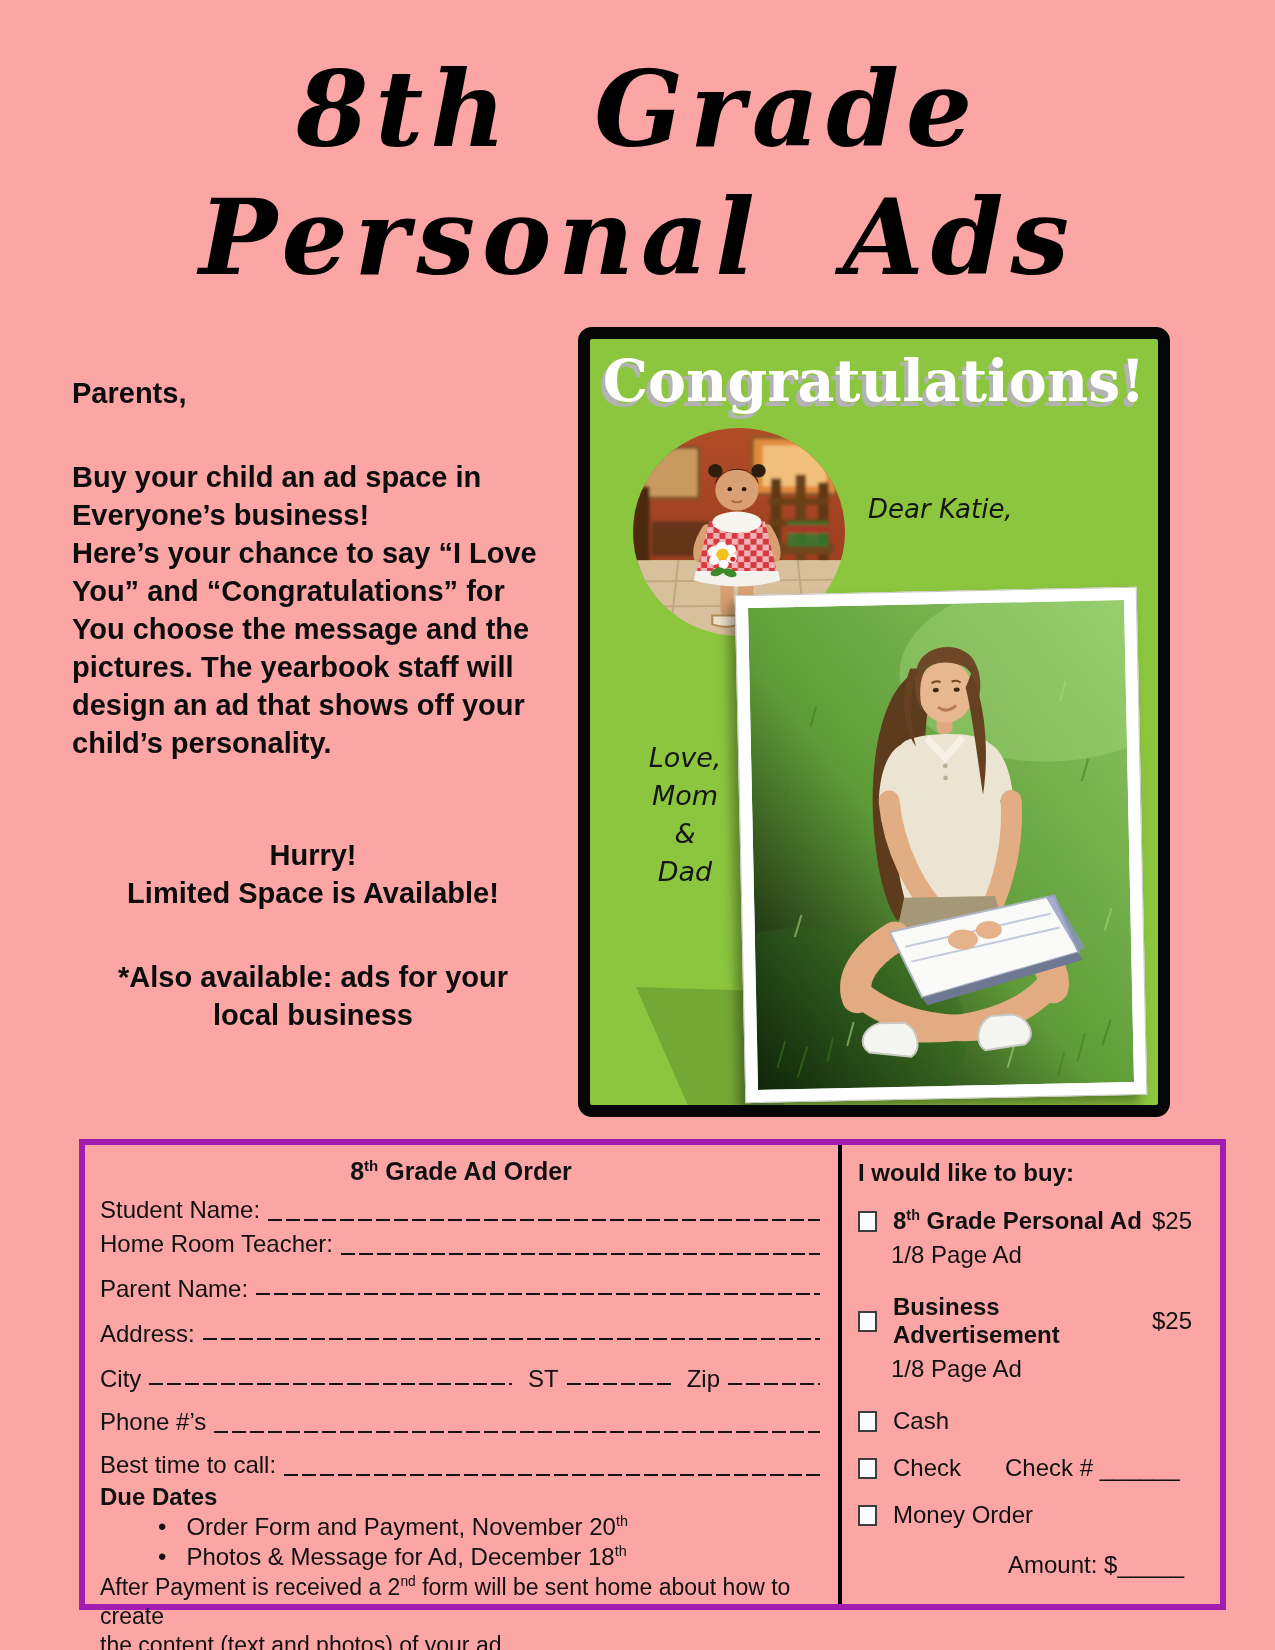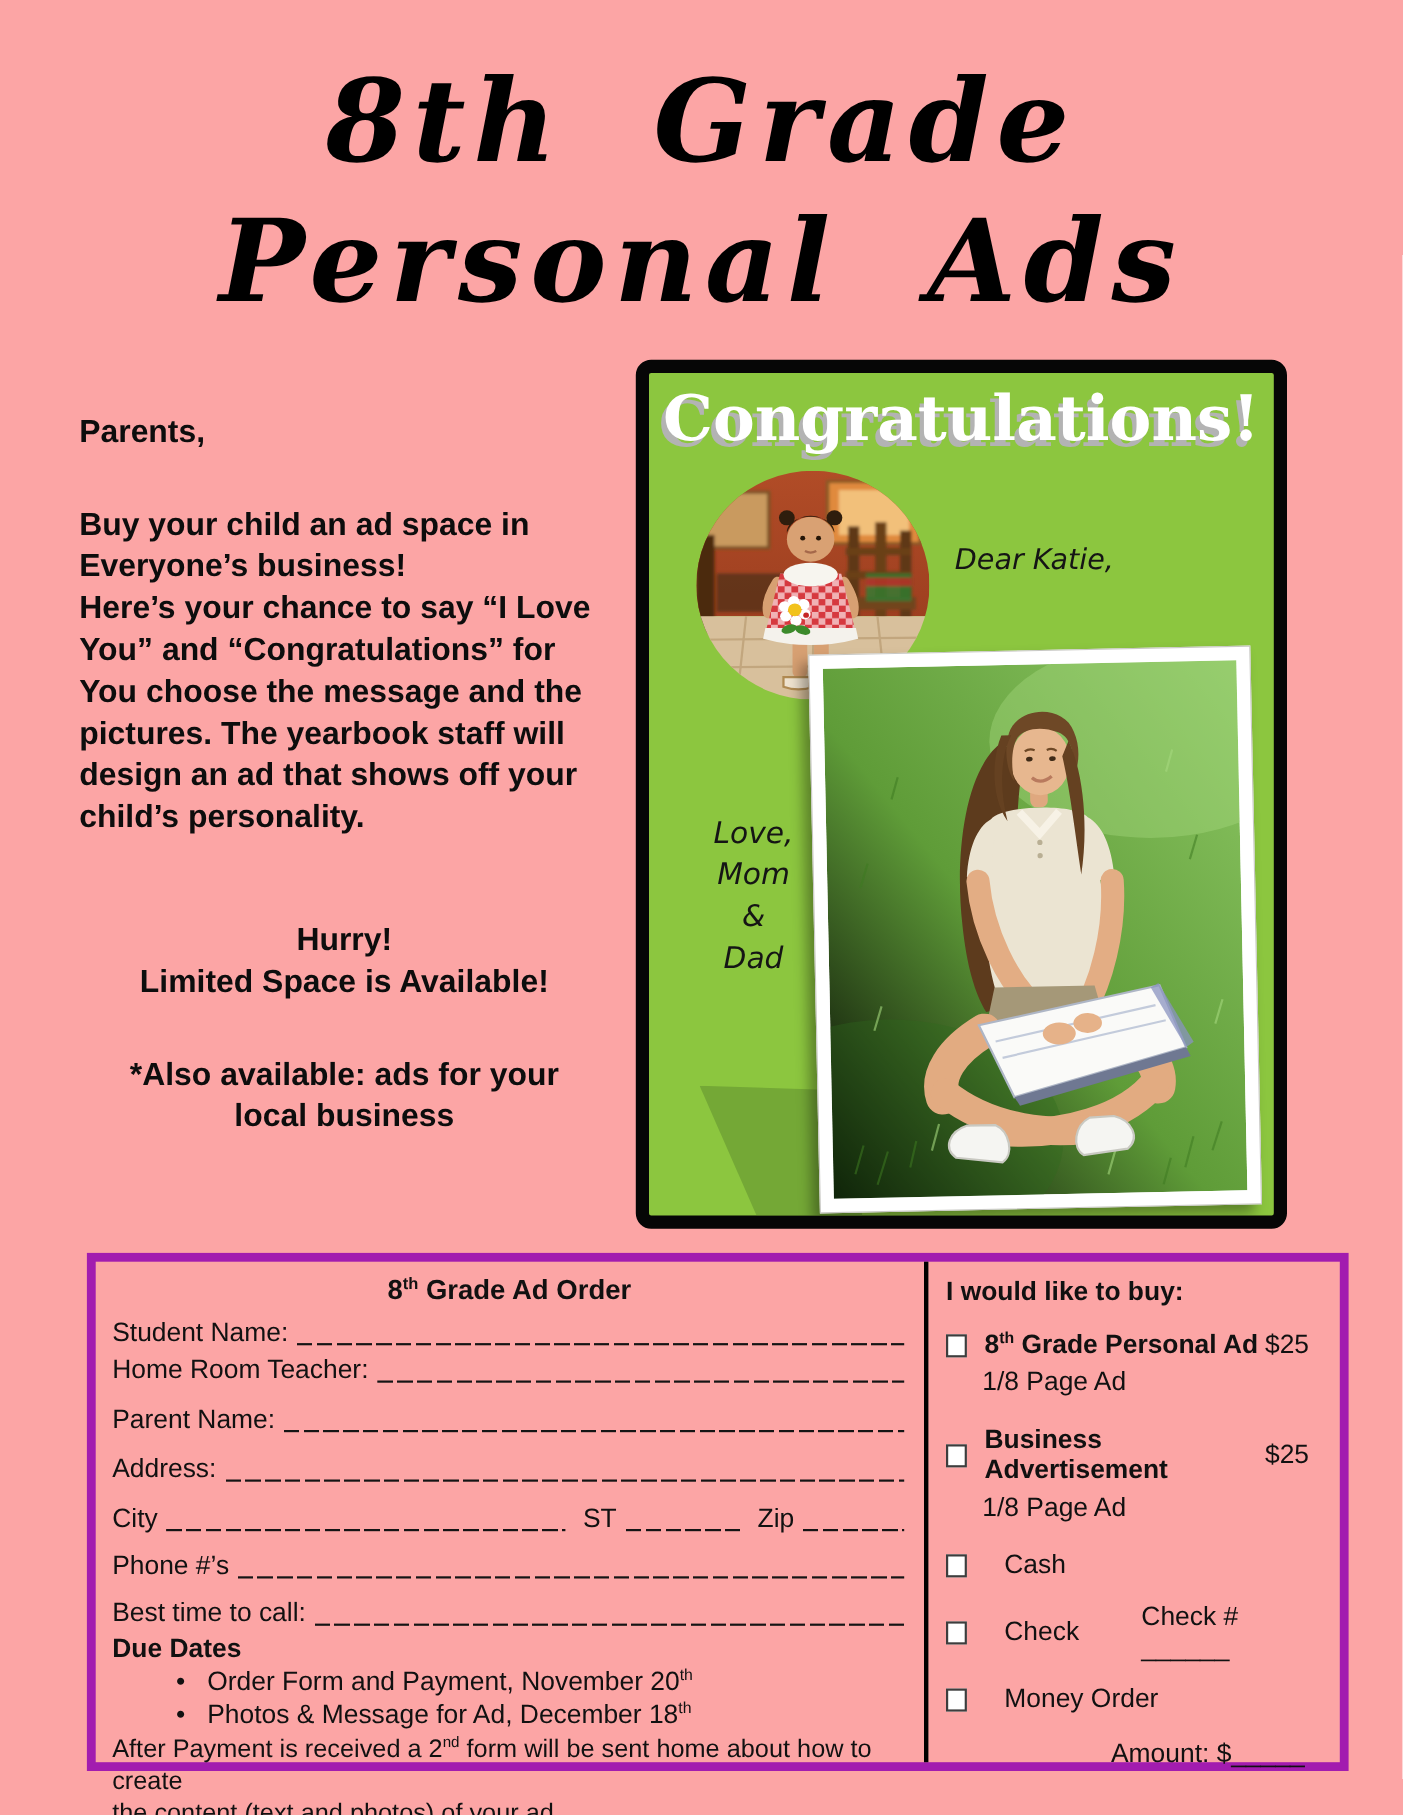--- a/index.html
+++ b/index.html
@@ -34,40 +34,40 @@
   .fold{position:absolute;left:46px;bottom:0;width:148px;height:118px;background:#74a836;
     clip-path:polygon(0 0,100% 4%,100% 100%,35% 100%);z-index:1;}
   .photo-frame{position:absolute;left:150px;top:252px;width:402px;height:508px;box-sizing:border-box;
     background:#ffffff;border:1px solid #c8c8c4;padding:12px;z-index:2;
     box-shadow:-7px 8px 12px rgba(0,0,0,0.35);transform:rotate(-1.2deg);}
   .photo-frame svg{display:block;width:100%;height:100%;}
   .oval-photo svg{display:block;width:100%;height:100%;}
 
   
   .order-form{position:absolute;left:79px;top:1139px;width:1147px;height:471px;box-sizing:border-box;
-    border:8px solid #a21caf;display:flex;font-size:24px;}
+    border:6px solid #a21caf;display:flex;font-size:24px;}
   .form-left{flex:0 0 757px;box-sizing:border-box;border-right:4px solid #000;
     padding:6px 16px 6px 15px;}
   .form-right{flex:1;box-sizing:border-box;padding:8px 14px 8px 16px;}
   .form-title{text-align:center;font-weight:bold;font-size:25px;margin:6px 0 10px;}
   sup{font-size:60%;line-height:0;}
   .frow{display:flex;align-items:flex-end;white-space:nowrap;}
   .fill{flex:1 1 auto;height:14px;margin:0 2px 3px 8px;
     background-image:repeating-linear-gradient(90deg,#141414 0 14px,rgba(0,0,0,0) 14px 18px);
     background-size:100% 2px;background-position:0 100%;background-repeat:no-repeat;}
   .fill.w-st{flex:0 0 104px;} .fill.w-zip{flex:0 0 92px;}
   .lbl-gap{margin-left:14px;}
-  .mt1{margin-top:8px;} .mt2{margin-top:17px;} .mt3{margin-top:15px;}
+  .mt1{margin-top:8px;} .mt2{margin-top:17px;align-items:center;} .mt3{margin-top:15px;}
   .due-head{font-weight:bold;margin-top:4px;}
   .bullet{display:flex;padding-left:58px;margin-top:2px;}
   .bullet .dot{margin-right:20px;}
   .note{font-size:23px;line-height:29px;margin-top:2px;}
   .buy-head,.paid-head{font-weight:bold;margin:6px 0 0;}
   .buy-item{display:flex;align-items:center;margin-top:20px;}
-  .pay-row{display:flex;align-items:center;margin-top:19px;gap:18px;}
+  .pay-row{display:flex;align-items:center;margin-top:19px;}
   .cb{flex:0 0 auto;width:15px;height:17px;border:2px solid #3d3d3d;margin-right:16px;background:#fff;}
   .buy-label{font-weight:bold;}
   .price{margin-left:auto;padding-right:14px;text-align:center;}
   .buy-sub{margin:6px 0 24px 33px;}
   .paid-head{margin-top:38px;}
   .pay-label{width:112px;}
   .amount-row{margin-top:22px;padding-left:150px;}
 </style>
 </head>
 <body>

